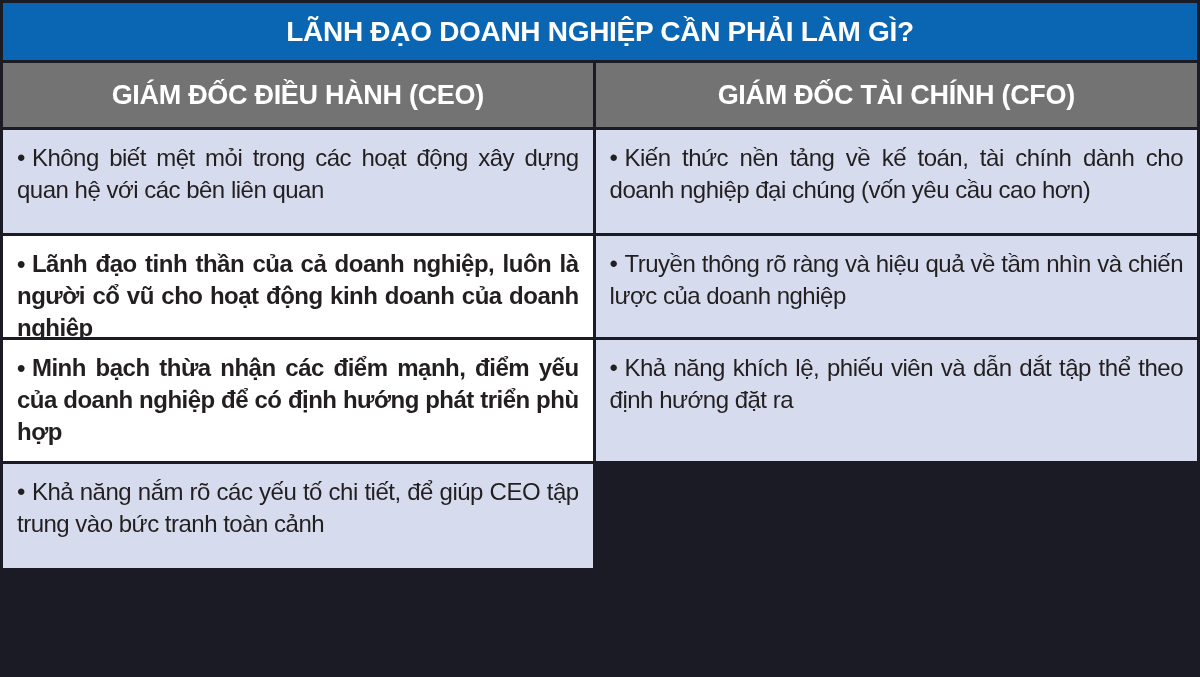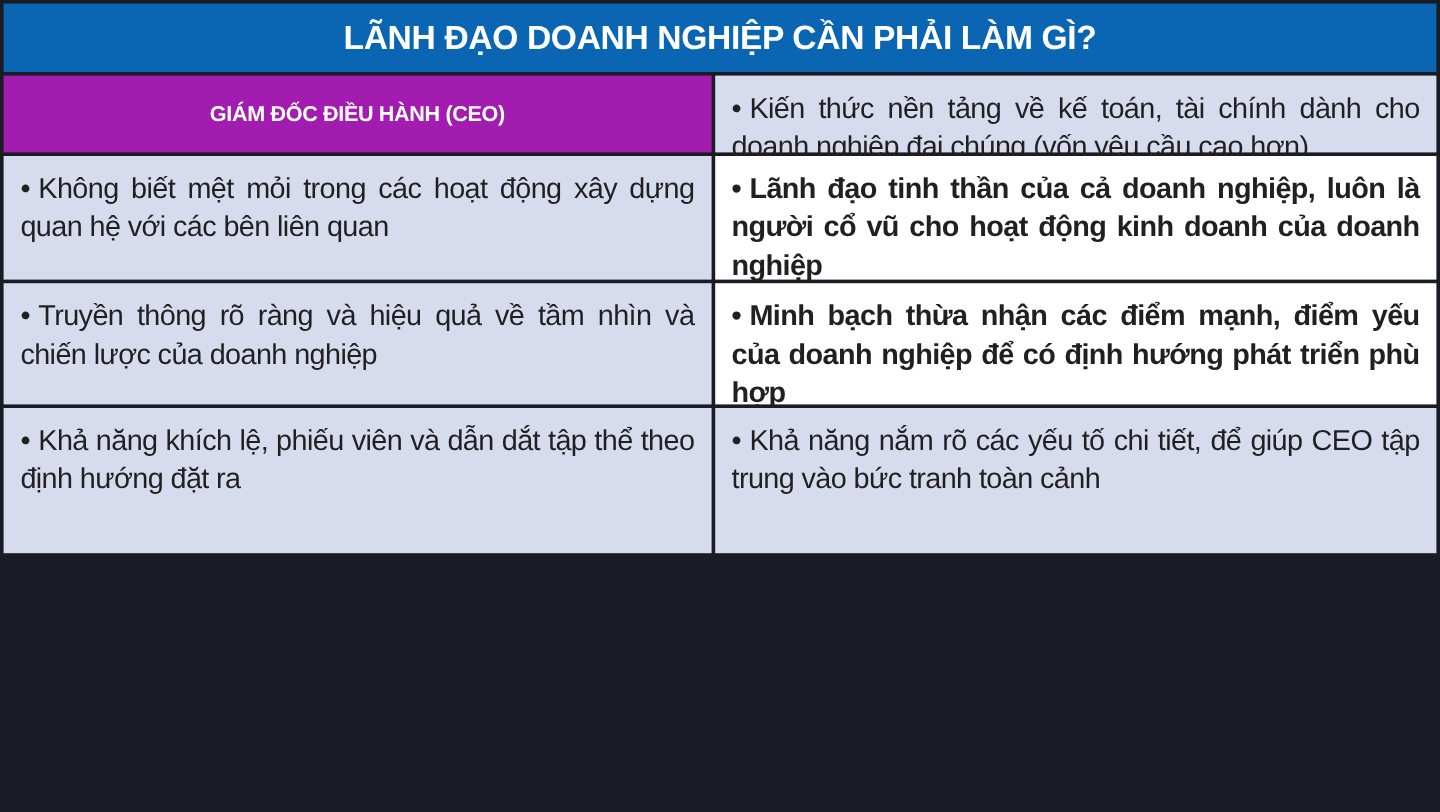--- a/index.html
+++ b/index.html
@@ -24,27 +24,27 @@
     background: #0a66b3;
     color: #ffffff;
     display: flex;
     align-items: center;
     justify-content: center;
     font-weight: bold;
     font-size: 28px;
     letter-spacing: -0.3px;
   }
   .col-header {
-    background: #a21caf;
+    background: #737373;
     color: #ffffff;
     display: flex;
     align-items: center;
     justify-content: center;
     font-weight: bold;
-    font-size: 18px;
+    font-size: 27px;
     letter-spacing: -0.3px;
   }
   .body-cell {
     box-sizing: border-box;
     padding: 12px 14px 10px 14px;
     color: #231f20;
     font-size: 24px;
     line-height: 1.33;
     letter-spacing: -0.5px;
     text-align: justify;
@@ -54,21 +54,22 @@
   .bullet { margin-right: 7px; }
 </style>
 </head>
 <body>
 
 <div class="table-wrap">
   <div class="title-cell">LÃNH ĐẠO DOANH NGHIỆP CẦN PHẢI LÀM GÌ?</div>
 
   <div class="col-header">GIÁM ĐỐC ĐIỀU HÀNH (CEO)</div>
 
+  <div class="col-header">GIÁM ĐỐC TÀI CHÍNH (CFO)</div>
 
-<div class="body-cell row-odd"><span class="bullet">•</span><span>Kiến thức nền tảng về kế toán, tài chính dành cho doanh nghiệp đại chúng (vốn yêu cầu cao hơn)</span></div>
-    <div class="body-cell row-odd"><span class="bullet">•</span><span>Không biết mệt mỏi trong các hoạt động xây dựng quan hệ với các bên liên quan</span></div>
+<div class="body-cell row-odd"><span class="bullet">•</span><span>Không biết mệt mỏi trong các hoạt động xây dựng quan hệ với các bên liên quan</span></div>
+    <div class="body-cell row-odd"><span class="bullet">•</span><span>Kiến thức nền tảng về kế toán, tài chính dành cho doanh nghiệp đại chúng (vốn yêu cầu cao hơn)</span></div>
     <div class="body-cell row-even"><span class="bullet">•</span><span>Lãnh đạo tinh thần của cả doanh nghiệp, luôn là người cổ vũ cho hoạt động kinh doanh của doanh nghiệp</span></div>
     <div class="body-cell row-odd"><span class="bullet">•</span><span>Truyền thông rõ ràng và hiệu quả về tầm nhìn và chiến lược của doanh nghiệp</span></div>
     <div class="body-cell row-even"><span class="bullet">•</span><span>Minh bạch thừa nhận các điểm mạnh, điểm yếu của doanh nghiệp để có định hướng phát triển phù hợp</span></div>
     <div class="body-cell row-odd"><span class="bullet">•</span><span>Khả năng khích lệ, phiếu viên và dẫn dắt tập thể theo định hướng đặt ra</span></div>
     <div class="body-cell row-odd"><span class="bullet">•</span><span>Khả năng nắm rõ các yếu tố chi tiết, để giúp CEO tập trung vào bức tranh toàn cảnh</span></div>
   </div>
 
 </body></html>

